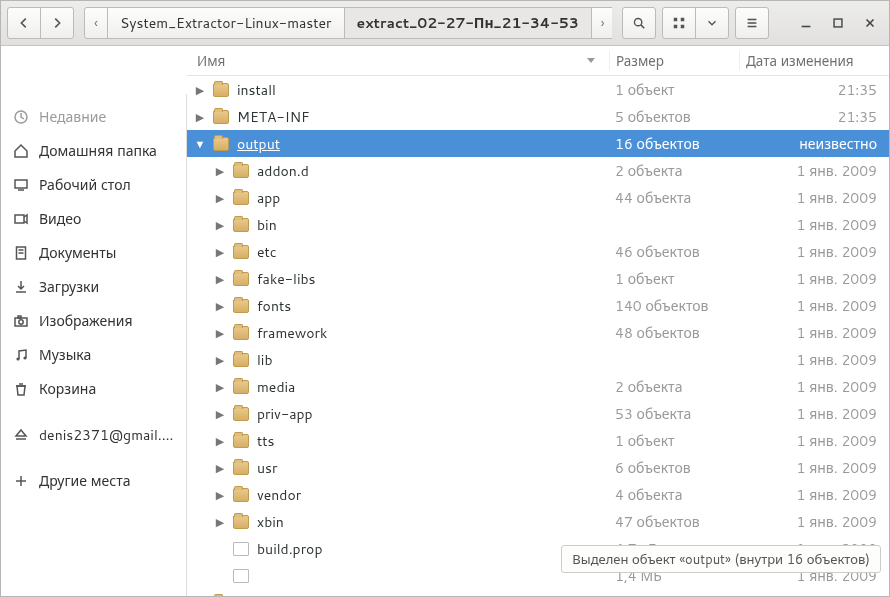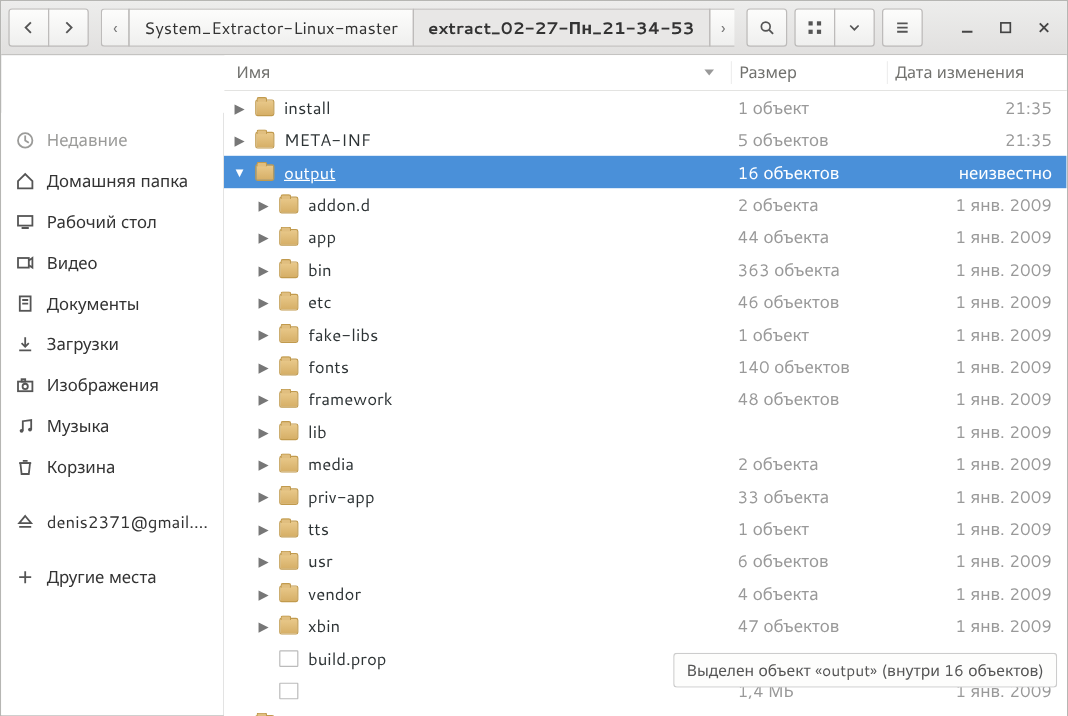--- a/index.html
+++ b/index.html
@@ -478,21 +478,20 @@
             <div class="cell-date">1 янв. 2009</div>
           </div>
           <div class="row">
             <div class="cell-name">
               <span class="indent-1"></span>
               <span class="disclosure">▶</span>
               <span style="width: 6px; display: inline-block;"></span>
               <span class="folder-icon"></span>
               <span class="name-label">bin</span>
             </div>
-            <div class="cell-size">363 объекта</div>
             <div class="cell-date">1 янв. 2009</div>
           </div>
           <div class="row">
             <div class="cell-name">
               <span class="indent-1"></span>
               <span class="disclosure">▶</span>
               <span style="width: 6px; display: inline-block;"></span>
               <span class="folder-icon"></span>
               <span class="name-label">etc</span>
             </div>
@@ -554,21 +553,21 @@
             <div class="cell-date">1 янв. 2009</div>
           </div>
           <div class="row">
             <div class="cell-name">
               <span class="indent-1"></span>
               <span class="disclosure">▶</span>
               <span style="width: 6px; display: inline-block;"></span>
               <span class="folder-icon"></span>
               <span class="name-label">priv-app</span>
             </div>
-            <div class="cell-size">33 объекта</div>
+            <div class="cell-size">53 объекта</div>
             <div class="cell-date">1 янв. 2009</div>
           </div>
           <div class="row">
             <div class="cell-name">
               <span class="indent-1"></span>
               <span class="disclosure">▶</span>
               <span style="width: 6px; display: inline-block;"></span>
               <span class="folder-icon"></span>
               <span class="name-label">tts</span>
             </div>

